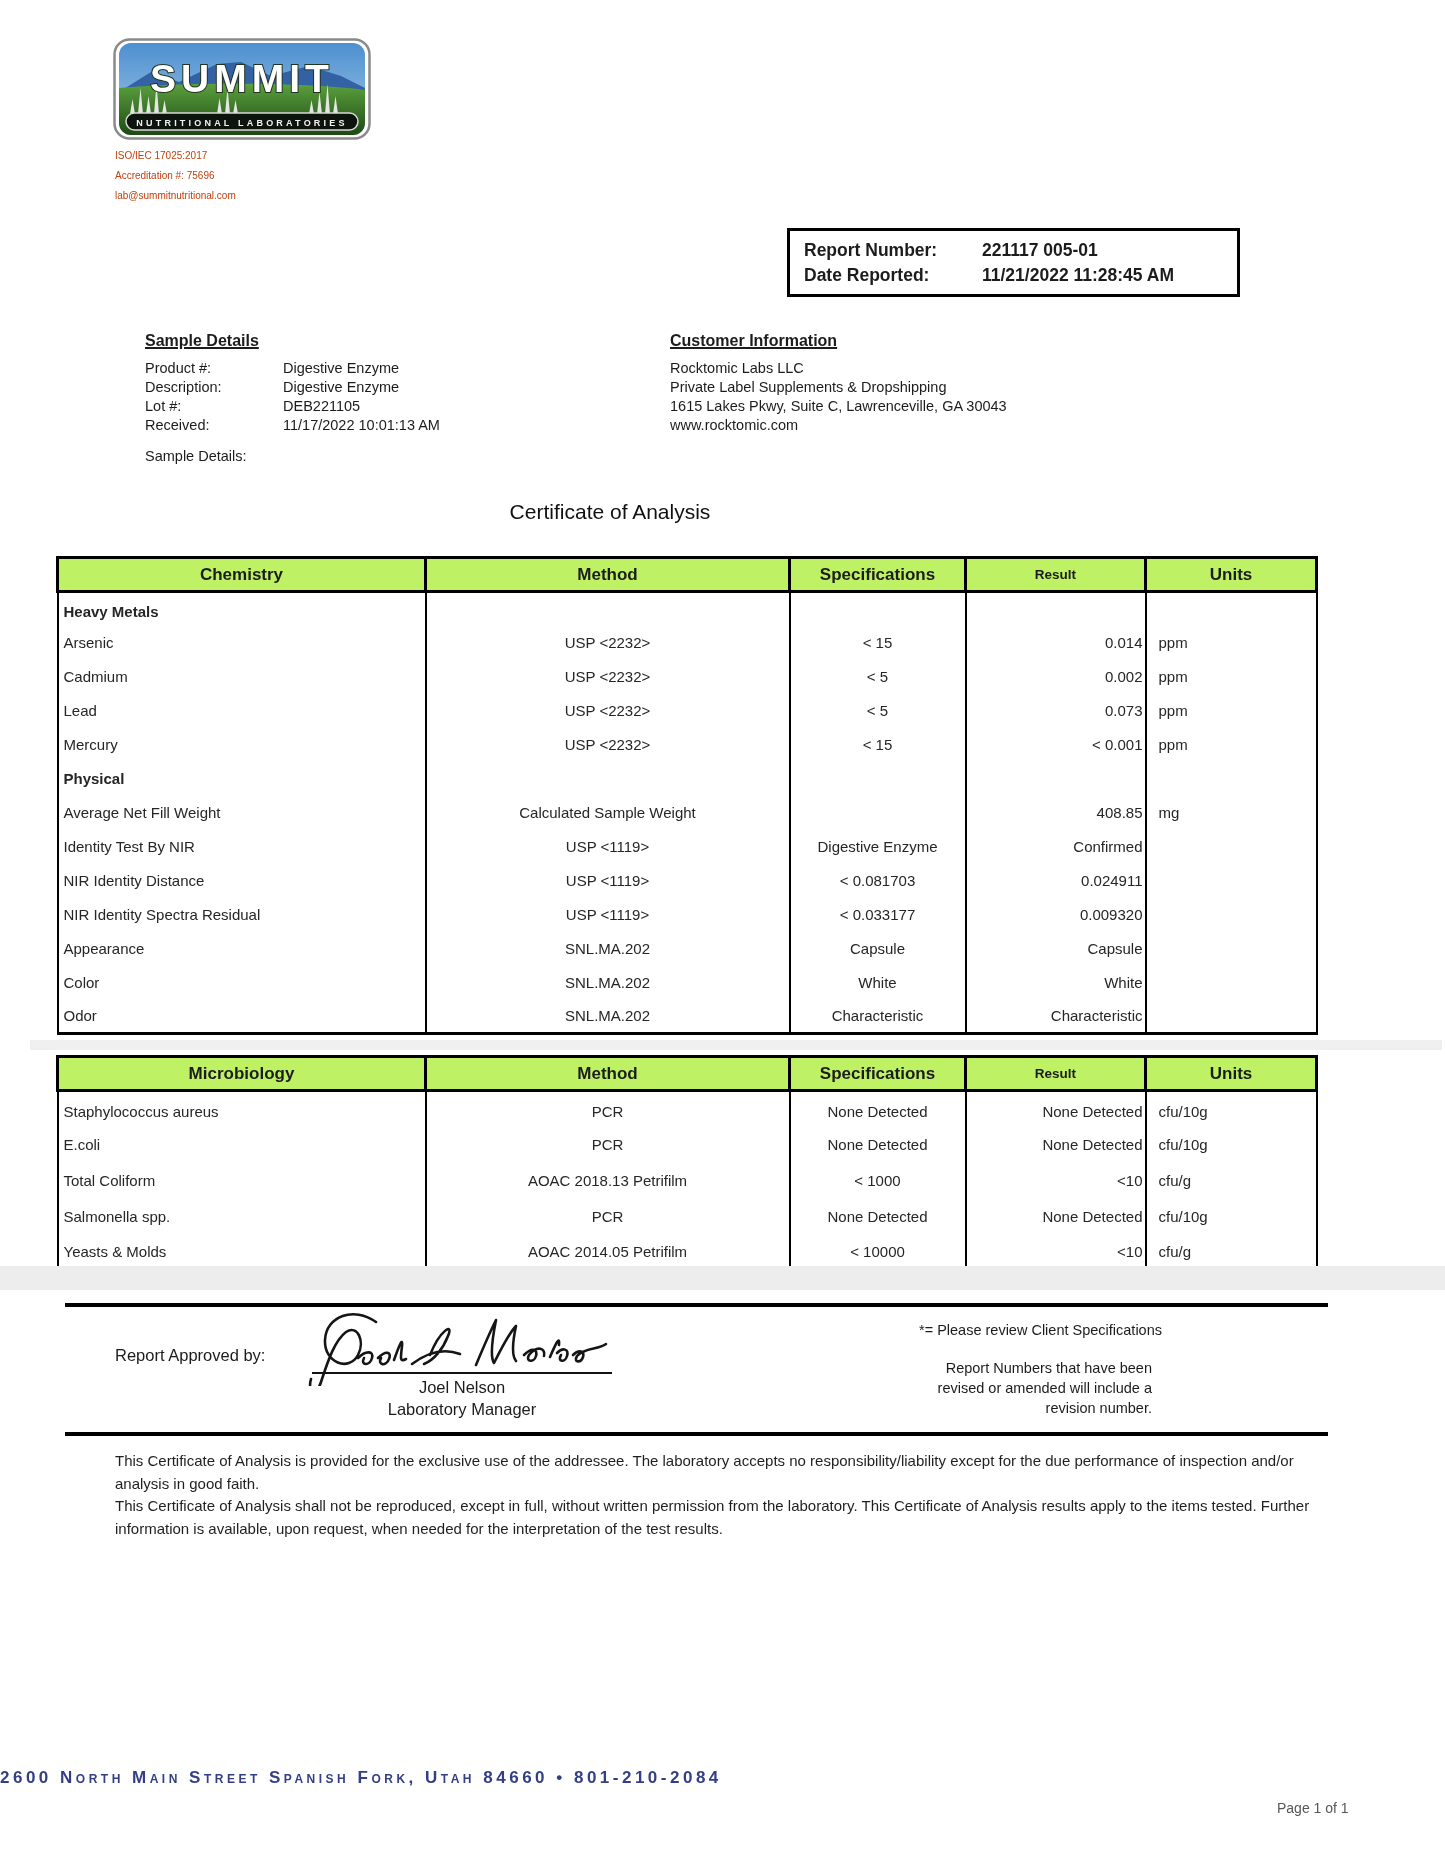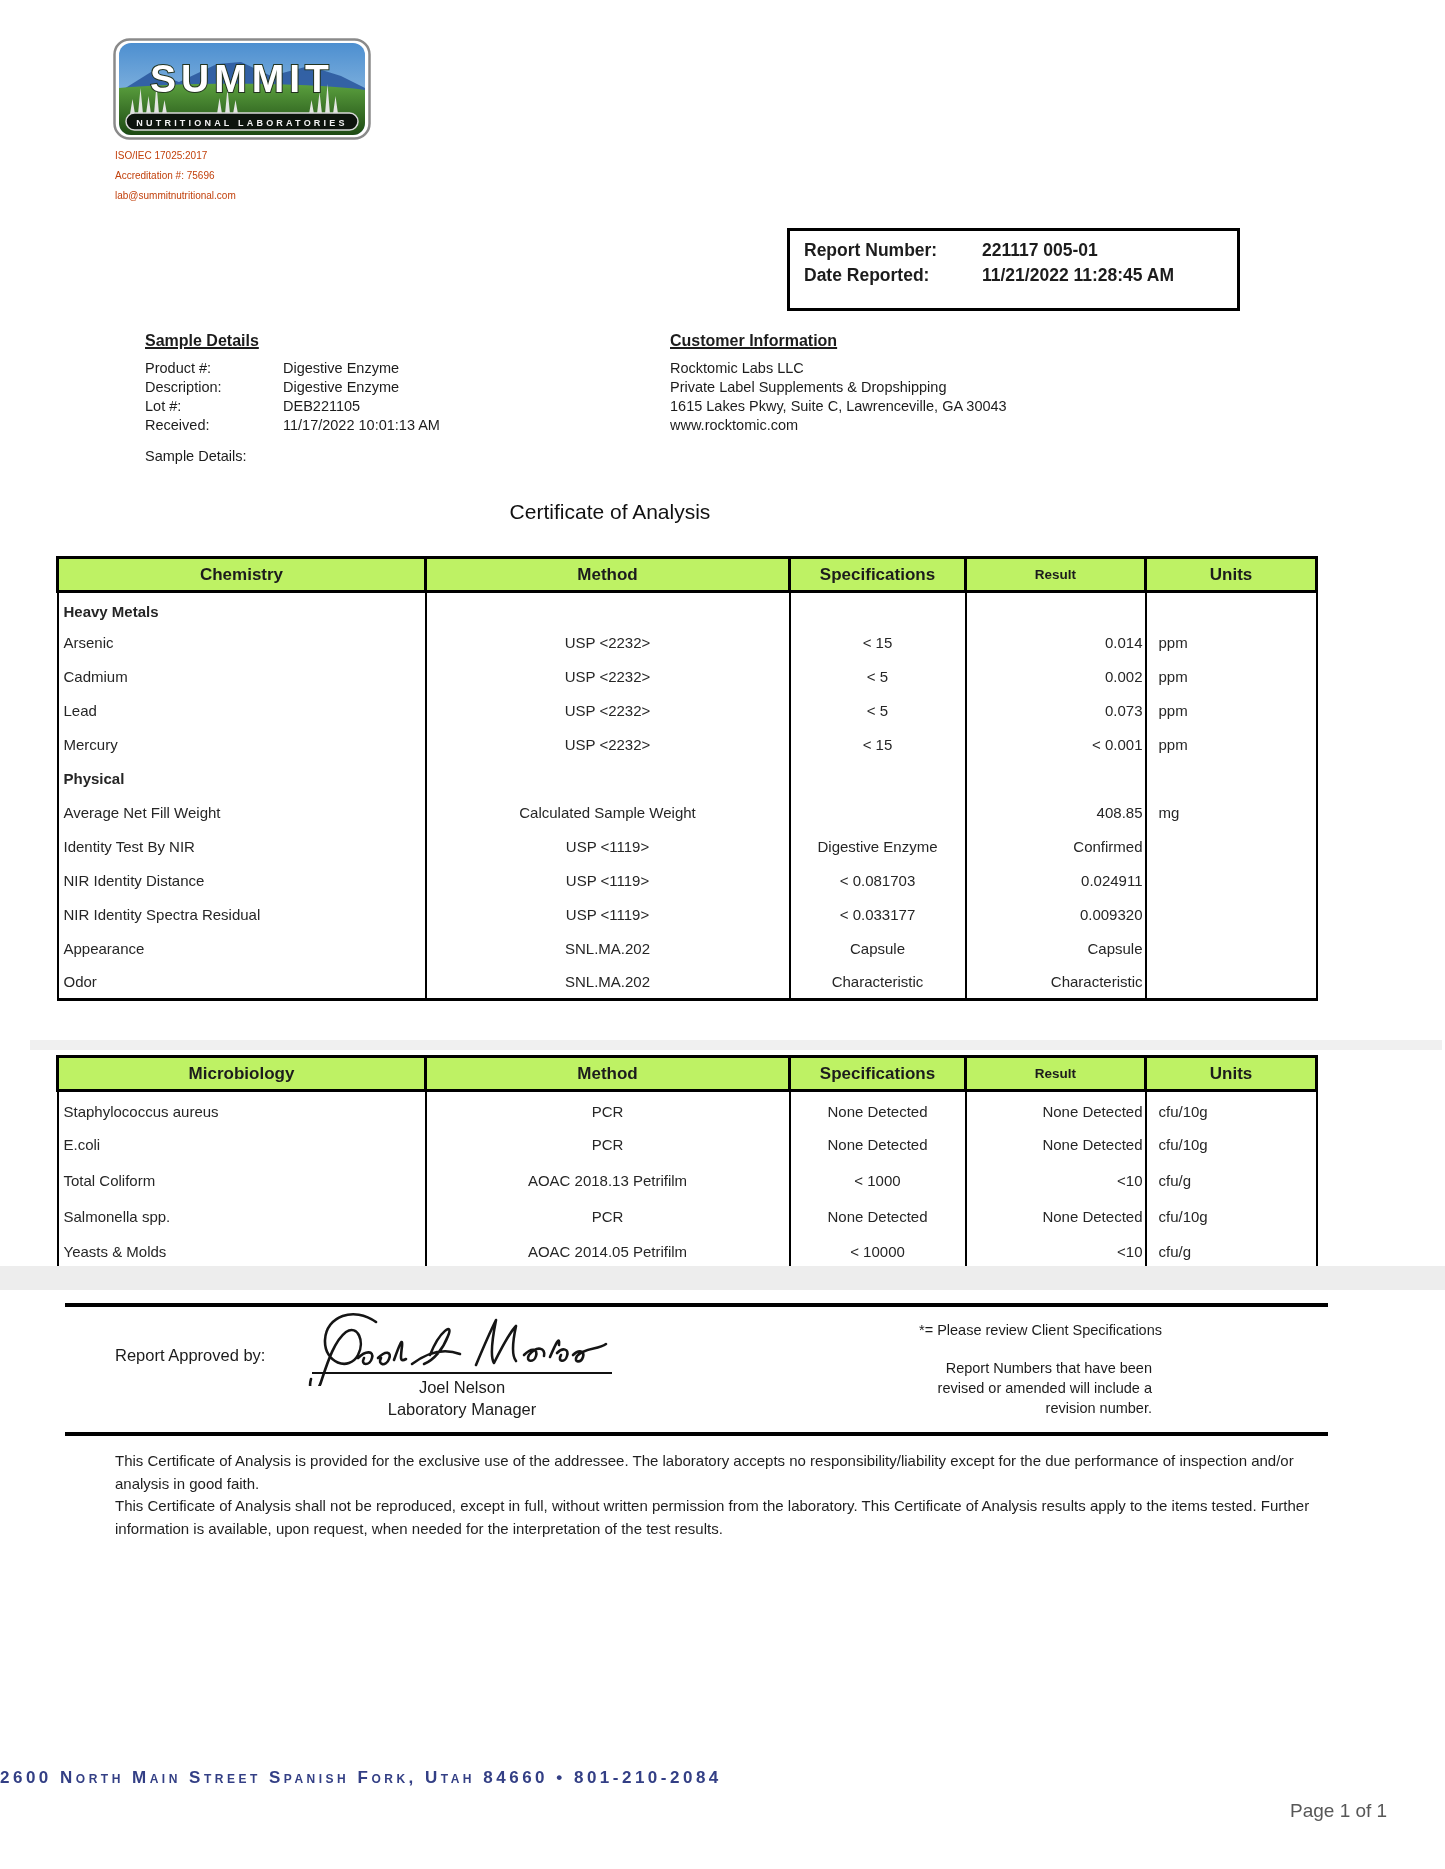--- a/index.html
+++ b/index.html
@@ -11,21 +11,21 @@
   }
   .abs { position:absolute; }
 
   
   .logo-block { left:113px; top:38px; }
   .logo-sub { left:115px; top:146px; font-size:10px; line-height:20px; color:#c2410c; }
 
   
   .report-box {
     left:787px; top:228px; width:453px; border:3px solid #000;
-    padding:7px 12px 20px 14px;
+    padding:7px 12px 6px 14px;
   }
   .report-box .rrow { display:flex; font-weight:bold; font-size:17.5px; line-height:25px; }
   .report-box .rlabel { width:178px; }
 
   
   .sec-heading { font-weight:bold; font-size:16px; text-decoration:underline; text-decoration-thickness:2px; }
   .sample-block { left:145px; top:332px; width:480px; }
   .sample-rows { margin-top:9px; font-size:14.5px; line-height:19px; }
   .sample-rows .srow { display:flex; }
   .sample-rows .slabel { width:138px; }
@@ -80,21 +80,21 @@
 
   
   .disclaimer { left:115px; top:1450px; width:1215px; font-size:15px; line-height:22.5px; color:#1f1f1f; }
 
   
   .footer-address {
     left:0; top:1768px; width:1220px; 
     font-variant:small-caps; font-weight:600; letter-spacing:3.5px;
     font-size:17px; color:#333f85;
   }
-  .page-num { left:1277px; top:1800px; font-size:19px; color:#575757;margin-left:13px; }
+  .page-num { left:1277px; top:1800px; font-size:14px; color:#575757; }
 </style>
 </head>
 <body>
 
 <div class="abs logo-block">
   <svg width="258" height="102" viewBox="0 0 258 102">
     <defs>
       <linearGradient id="sky" x1="0" y1="0" x2="0" y2="1">
         <stop offset="0" stop-color="#4d8fd0"></stop>
           <stop offset="1" stop-color="#a6cbe8"></stop>
@@ -264,20 +264,27 @@
       <td class="units"></td>
     </tr>
     <tr>
       <td class="name">Appearance</td>
       <td class="method">SNL.MA.202</td>
       <td class="spec">Capsule</td>
       <td class="result">Capsule</td>
       <td class="units"></td>
     </tr>
     <tr>
+      <td class="name">Color</td>
+      <td class="method">SNL.MA.202</td>
+      <td class="spec">White</td>
+      <td class="result">White</td>
+      <td class="units"></td>
+    </tr>
+    <tr>
       <td class="name">Odor</td>
       <td class="method">SNL.MA.202</td>
       <td class="spec">Characteristic</td>
       <td class="result">Characteristic</td>
       <td class="units"></td>
     </tr>
   </tbody>
 </table>
 
 <div class="abs band1"></div>

